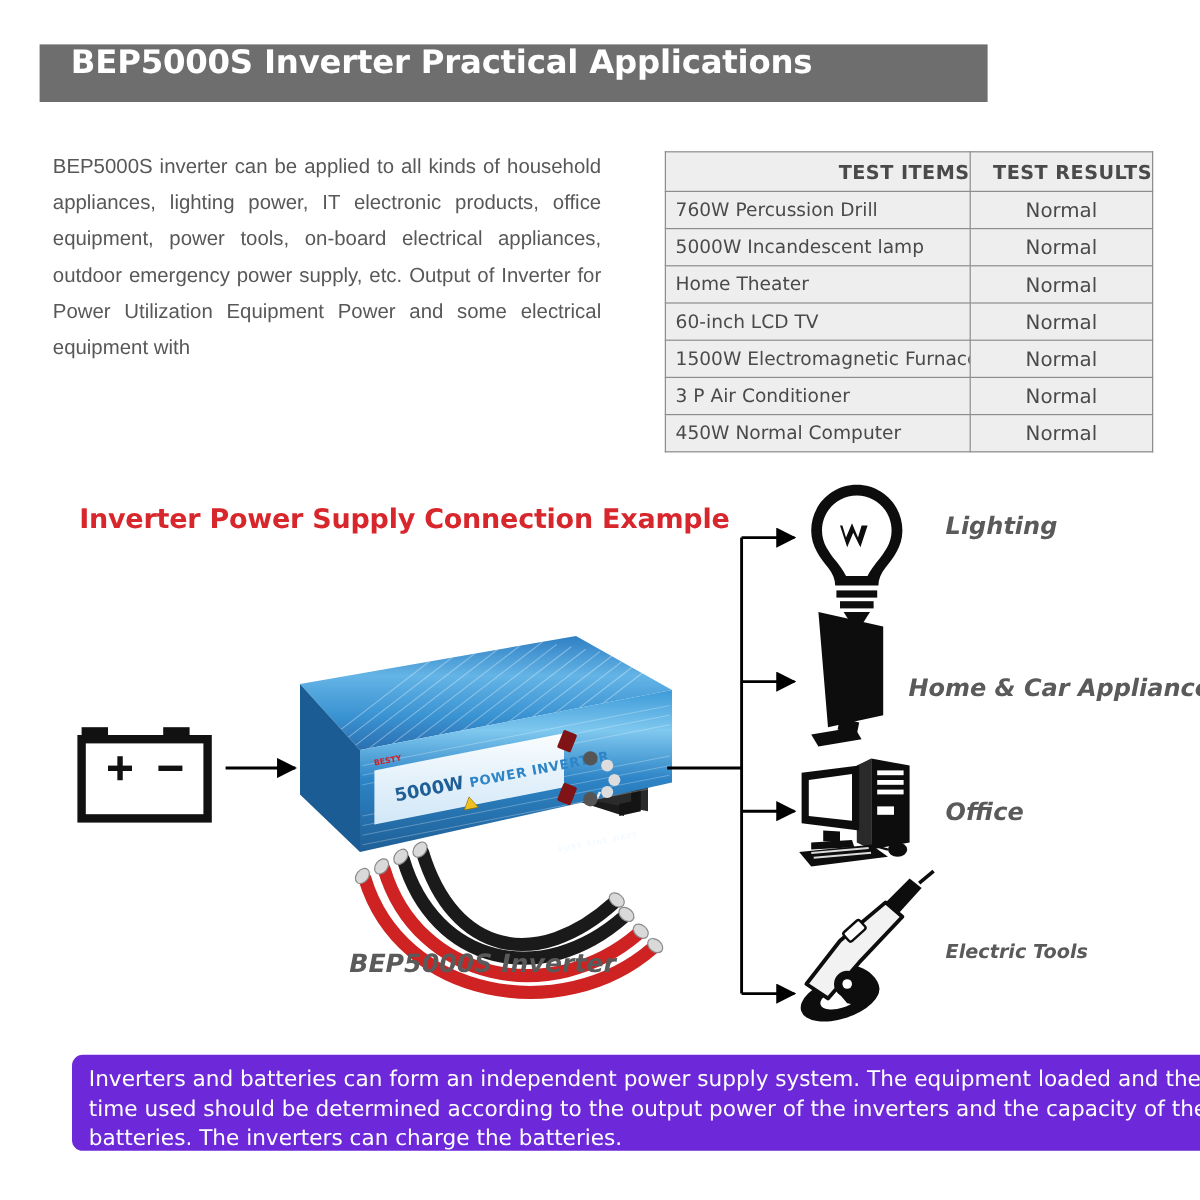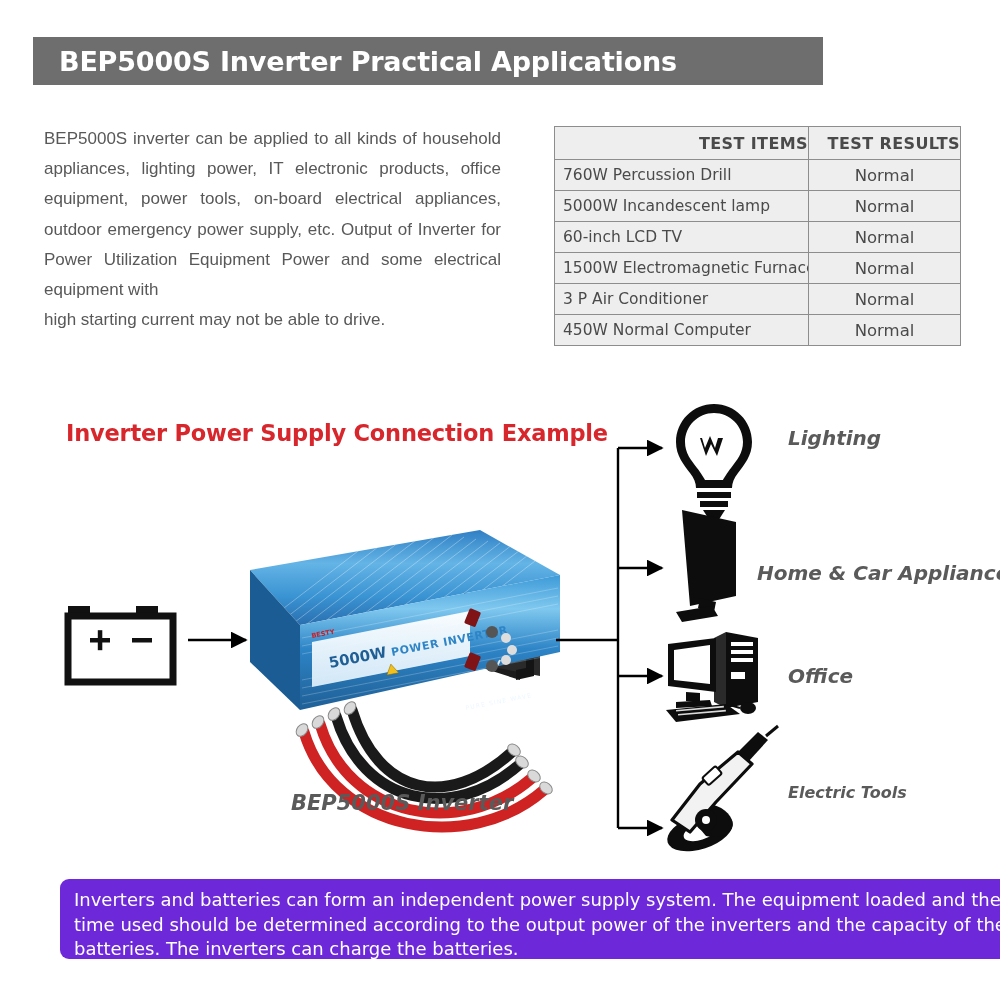--- a/index.html
+++ b/index.html
@@ -23,21 +23,21 @@
 
   
   .header-bar {
     position: absolute;
     left: 33px;
     top: 37px;
     width: 790px;
     height: 48px;
     background: #6e6e6e;
     display: flex;
-    align-items: center;
+    align-items: flex-start;
   }
   .header-title {
     color: #ffffff;
     font-family: "DejaVu Sans", sans-serif;
     font-weight: bold;
     font-size: 27px;
     letter-spacing: -0.2px;
     padding-left: 26px;
     white-space: nowrap;
   }
@@ -158,41 +158,44 @@
 <body>
 
 <div class="page">
 
   <div class="header-bar">
     <div class="header-title">BEP5000S Inverter Practical Applications</div>
   </div>
 
   <div class="intro">
     <span>BEP5000S inverter can be applied to all kinds of household appliances, lighting power,  IT electronic products, office equipment, power tools, on-board electrical appliances, outdoor emergency power supply, etc. Output of Inverter for Power Utilization Equipment Power and some electrical equipment with</span>
-    <span class="last-line">high starting current may not be able to drive.</span>
   </div>
 
   <table class="test-table">
     <colgroup>
         <col class="col-item">
         <col class="col-result">
       </colgroup>
     <thead>
       <tr>
         <th>TEST ITEMS</th>
         <th>TEST RESULTS</th>
       </tr>
     </thead>
     <tbody>
       <tr>
         <td class="item">760W Percussion Drill</td>
         <td class="result">Normal</td>
       </tr>
       <tr>
         <td class="item">5000W Incandescent lamp</td>
+        <td class="result">Normal</td>
+      </tr>
+      <tr>
+        <td class="item">Home Theater</td>
         <td class="result">Normal</td>
       </tr>
       <tr>
         <td class="item">60-inch LCD TV</td>
         <td class="result">Normal</td>
       </tr>
       <tr>
         <td class="item">1500W Electromagnetic Furnace</td>
         <td class="result">Normal</td>
       </tr>

